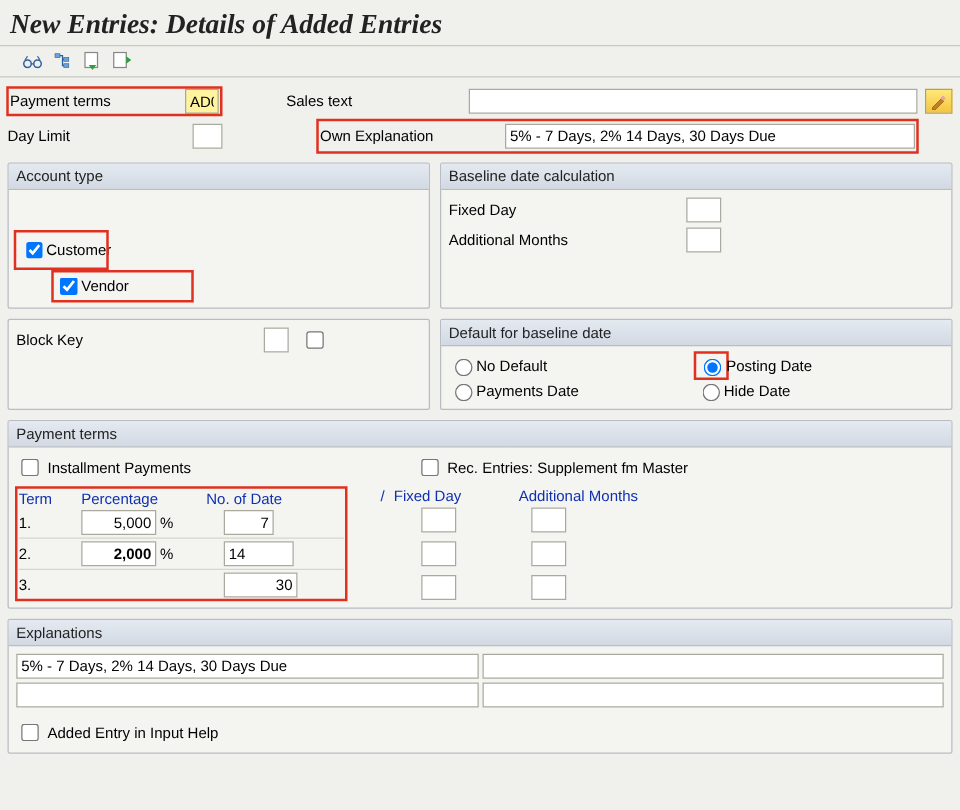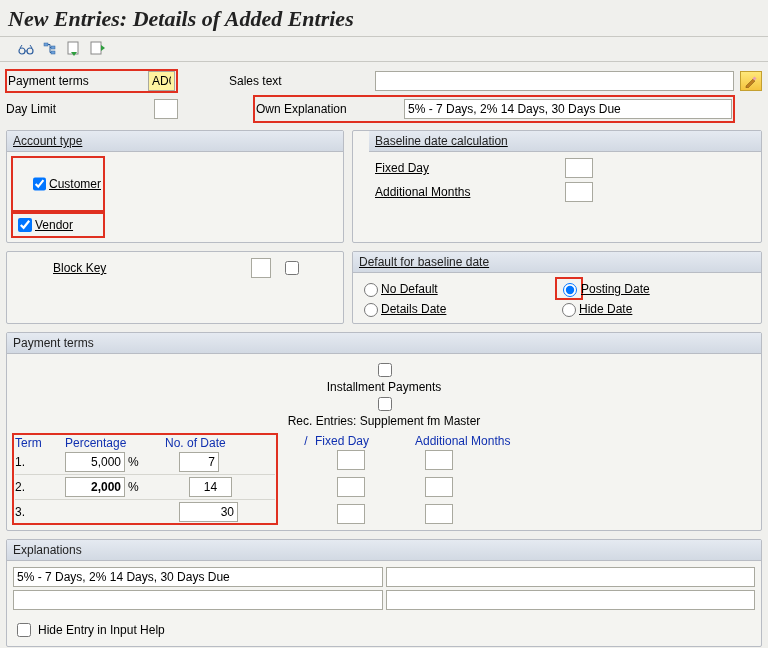--- a/index.html
+++ b/index.html
@@ -46,21 +46,21 @@
     background: #f4f4f1;
   }
   .grouptitle {
     background: linear-gradient(#e5eaf1,#d2d9e3);
     padding: 3px 6px;
     font-size: 12px;
     border-bottom: 1px solid #b8bcc4;
     color: #222;
   }
   .groupbody { padding: 6px; }
-  .twocol { display:flex; gap:8px;text-decoration:underline; }
+  .twocol { display:flex; gap:8px; }
   .twocol > div { flex:1; }
   .chk { width:14px; height:14px; vertical-align:middle; }
   .radio { width:14px; height:14px; vertical-align:middle; }
   .hl-red { outline: 2px solid #e03020; outline-offset: -1px; }
   .hl-red-sm { outline: 2px solid #e03020; }
   .tblhdr { color:#1030b0; }
   .help-btn {
     width:22px; height:20px;
     background: linear-gradient(#ffe87a,#f5c43f);
     border:1px solid #c4a030;
@@ -132,50 +132,50 @@
       <span class="lbl" style="width:148px;">Own Explanation</span>
       <input type="text" style="flex: 1 1 0%;" value="5% - 7 Days, 2% 14 Days, 30 Days Due">
     </div>
     <div style="width:22px;"></div>
   </div>
 
   <div class="twocol">
     <div class="groupbox" style="flex:0 0 338px;">
       <div class="grouptitle">Account type</div>
       <div class="groupbody">
-        <div class="row hl-red-sm" style="width:90px; margin-bottom:4px; padding:16px;">
+        <div class="row hl-red-sm" style="width:72px; margin-bottom:4px; padding:4px;margin-top:28px;">
           <input type="checkbox" class="chk" checked="" style="">
           <span>Customer</span>
         </div>
-        <div class="row hl-red-sm" style="width:90px; padding:1px;">
+        <div class="row hl-red-sm" style="width:110px; padding:1px;margin-left:30px;">
           <input type="checkbox" class="chk" checked="" style="">
           <span>Vendor</span>
         </div>
       </div>
     </div>
-    <div class="groupbox" style="flex:1;padding-left:16px;">
+    <div class="groupbox" style="flex:1;">
       <div class="grouptitle">Baseline date calculation</div>
       <div class="groupbody">
         <div class="row" style="margin-bottom:4px;">
           <span class="lbl" style="width:190px;">Fixed Day</span>
           <input type="text" style="width: 28px;" value="">
         </div>
         <div class="row">
           <span class="lbl" style="width:190px;">Additional Months</span>
           <input type="text" style="width: 28px;" value="">
         </div>
       </div>
     </div>
   </div>
 
   <div class="twocol">
     <div class="groupbox" style="flex:0 0 338px;">
       <div class="groupbody">
         <div class="row" style="margin-bottom:4px;">
-          <span class="lbl" style="width:198px;margin-left:40px;">Block Key</span>
+          <span class="lbl" style="width:198px;">Block Key</span>
           <input type="text" style="width: 20px;" value="">
           <span style="width:10px;"></span>
           <input type="checkbox" class="chk" style="">
         </div>
       </div>
     </div>
     <div class="groupbox" style="flex:1;">
       <div class="grouptitle">Default for baseline date</div>
       <div class="groupbody">
         <div class="row" style="margin-bottom:2px;">
@@ -186,35 +186,35 @@
           <div style="flex:1;" class="row">
             <span class="hl-red-sm" style="display:inline-flex; padding:1px;">
               <input type="radio" name="bd" class="radio" checked="" style="">
             </span>
             <span>Posting Date</span>
           </div>
         </div>
         <div class="row">
           <div style="flex:1;" class="row">
             <input type="radio" name="bd" class="radio" style="">
-            <span>Details Date</span>
+            <span>Payments Date</span>
           </div>
           <div style="flex:1;" class="row">
             <input type="radio" name="bd" class="radio" style="">
             <span>Hide Date</span>
           </div>
         </div>
       </div>
     </div>
   </div>
 
   <div class="groupbox">
     <div class="grouptitle">Payment terms</div>
     <div class="groupbody">
-      <div class="row" style="margin-bottom:6px;flex-direction:column;">
+      <div class="row" style="margin-bottom:6px;">
         <input type="checkbox" class="chk" style="">
         <span style="width:4px;"></span>
         <span>Installment Payments</span>
         <span style="width:180px;"></span>
         <input type="checkbox" class="chk" style="">
         <span style="width:4px;"></span>
         <span>Rec. Entries: Supplement fm Master</span>
       </div>
 
       <div class="row">
@@ -229,21 +229,21 @@
             <input type="text" style="width: 60px; text-align: right;" value="5,000">
             <span style="width:14px; padding-left:3px;">%</span>
             <span style="width:40px;"></span>
             <input type="text" style="width: 40px; text-align: right;" value="7">
           </div>
           <div class="row" style="margin-top:2px; border-bottom:1px solid #d6d6d0; padding-bottom:2px;">
             <span style="width:50px;">2.</span>
             <input type="text" style="width: 60px; text-align: right; font-weight: bold;" value="2,000">
             <span style="width:14px; padding-left:3px;">%</span>
             <span style="width:40px;"></span>
-            <input type="text" style="width: 43px; text-align: center; margin-left: 10px;" value="14">
+            <input type="text" style="width: 56px; text-align: left;" value="14">
           </div>
           <div class="row" style="margin-top:2px;">
             <span style="width:50px;">3.</span>
             <span style="width:74px;"></span>
             <span style="width:40px;"></span>
             <input type="text" style="width: 59px; text-align: right;" value="30">
           </div>
         </div>
 
         <div style="margin-left:20px;">
@@ -282,18 +282,18 @@
         <input type="text" style="flex: 1 1 0%;" value="5% - 7 Days, 2% 14 Days, 30 Days Due">
         <input type="text" style="flex: 1 1 0%; margin-left: 3px;">
       </div>
       <div class="row" style="margin-bottom:10px;">
         <input type="text" style="flex: 1 1 0%;">
         <input type="text" style="flex: 1 1 0%; margin-left: 3px;">
       </div>
       <div class="row">
         <input type="checkbox" class="chk" style="">
         <span style="width:4px;"></span>
-        <span>Hide Entry in Input Help</span>
+        <span>Added Entry in Input Help</span>
       </div>
     </div>
   </div>
 
 </div>
 
 </body></html>

